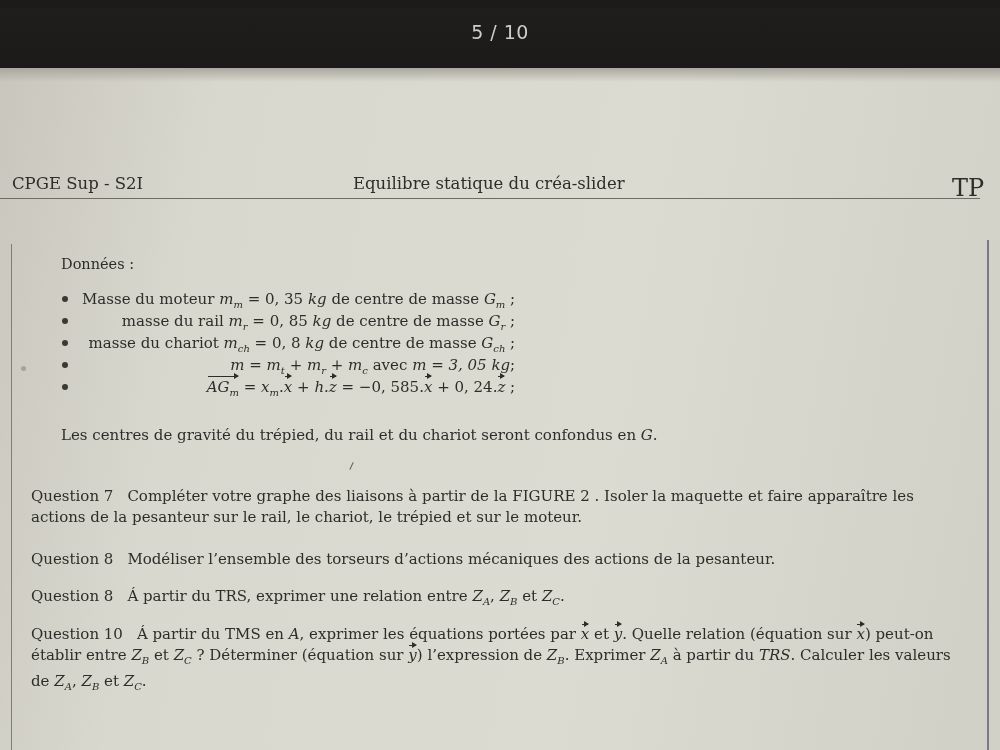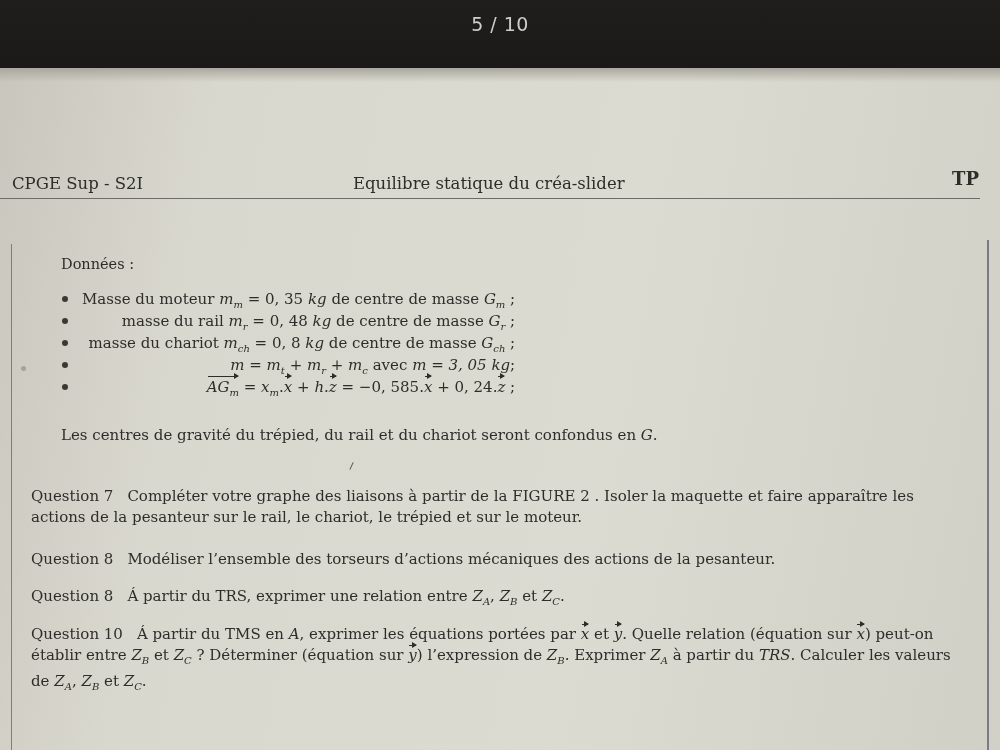--- a/index.html
+++ b/index.html
@@ -2,21 +2,21 @@
 <html><head>
 <meta charset="utf-8">
 <style>
   html, body {
     margin: 0; padding: 0;
     width: 1000px; height: 750px;
     overflow: hidden;
     background: #1c1b19;
   }
   .viewer-bar {
-    position: absolute; left: 0; top: 0;
+    position: absolute; left: 0; top: 8px;
     width: 1000px; height: 88px;
     background: linear-gradient(#1f1e1c, #1a1917 85%, #2a2926);
   }
   .page-counter {
     position: absolute; top: 13px; left: 0; width: 1000px;
     text-align: center;
     color: #cfcdc8;
     font-family: "DejaVu Sans", sans-serif;
     font-size: 19px;
     letter-spacing: 0.5px;
@@ -30,21 +30,21 @@
   }
   .page-topshade {
     position: absolute; left: 0; top: 0; width: 1000px; height: 14px;
     background: linear-gradient(#a9a79f, rgba(200,198,190,0));
   }
   .header {
     position: absolute; left: 0; top: 96px; width: 1000px; height: 36px;
   }
   .hdr-left { position: absolute; left: 12px; top: 10px; font-size: 16.5px; }
   .hdr-center { position: absolute; left: 353px; top: 10px; font-size: 16.5px; }
-  .hdr-right { position: absolute; left: 952px; top: 4px; font-size: 18px; font-weight: bold; }
+  .hdr-right { position: absolute; left: 952px; top: 10px; font-size: 24px; }
   .header-rule {
     position: absolute; left: 0; top: 130px; width: 980px; height: 1px;
     background: #6e6c66;
   }
   .frame-left {
     position: absolute; left: 11px; top: 176px; width: 1px; height: 506px;
     background: #807e78;
   }
   .frame-right {
     position: absolute; left: 987px; top: 172px; width: 2px; height: 510px;
@@ -118,21 +118,21 @@
 
   <div class="donnees">Données :</div>
 
   <ul class="bullets">
     <li>
       <span class="dot"></span>
       <span>Masse du moteur </span><i>m</i><sub><i>m</i></sub><span> = 0, 35 </span><i>kg</i><span> de centre de masse </span><i>G</i><sub><i>m</i></sub><span> ;</span>
     </li>
     <li>
       <span class="dot"></span>
-      <span>masse du rail </span><i>m</i><sub><i>r</i></sub><span> = 0, 48 </span><i>kg</i><span> de centre de masse </span><i>G</i><sub><i>r</i></sub><span> ;</span>
+      <span>masse du rail </span><i>m</i><sub><i>r</i></sub><span> = 0, 85 </span><i>kg</i><span> de centre de masse </span><i>G</i><sub><i>r</i></sub><span> ;</span>
     </li>
     <li>
       <span class="dot"></span>
       <span>masse du chariot </span><i>m</i><sub><i>ch</i></sub><span> = 0, 8 </span><i>kg</i><span> de centre de masse </span><i>G</i><sub><i>ch</i></sub><span> ;</span>
     </li>
     <li>
       <span class="dot"></span>
       <i>m = m</i><sub><i>t</i></sub><i> + m</i><sub><i>r</i></sub><i> + m</i><sub><i>c</i></sub><span> avec </span><i>m = 3, 05 </i><i>kg</i><span>;</span>
     </li>
     <li>

